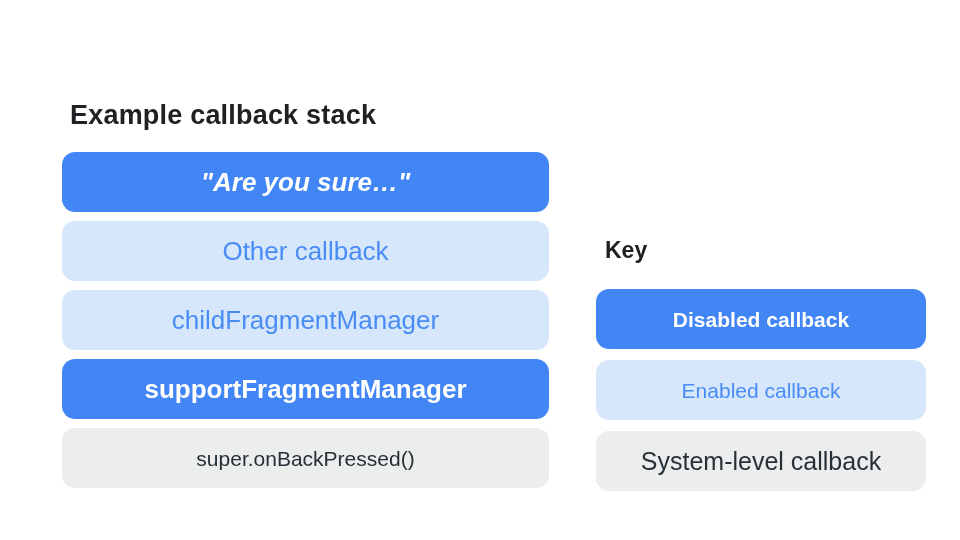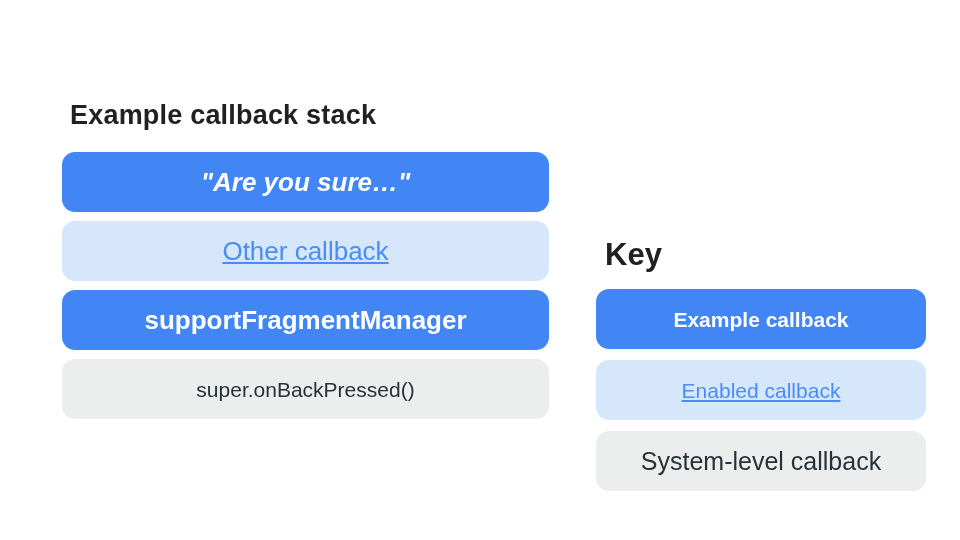--- a/index.html
+++ b/index.html
@@ -46,40 +46,39 @@
   }
   .box.enabled {
     background: var(--enabled_bg, #4285F4);
     color: var(--enabled_text, #ffffff);
     font-weight: 700;
   }
   .box.disabled {
     background: var(--disabled_bg, #D6E7FC);
     color: var(--disabled_text, #4A8CF5);
     font-weight: 400;
-    text-decoration: underline;
   }
   .box.system {
     background: var(--system_bg, #ECEDED);
     color: var(--system_text, #263238);
     font-weight: 400;
     font-size: 21px;
   }
   .quoted {
     font-style: italic;
   }
   .rest {
     white-space: pre;
   }
   .key-title {
     position: absolute;
     left: 605px;
     top: 237px;
     margin: 0;
-    font-size: 31px;
+    font-size: 23px;
     font-weight: 600;
     color: var(--title_text, #202124);
   }
   .key-list {
     position: absolute;
     left: 596px;
     top: 289px;
     width: 330px;
     display: flex;
     flex-direction: column;
@@ -102,37 +101,40 @@
   <div class="stack">
 
     <div class="box enabled">
       <span class="quoted">"Are you sure…"</span>
     </div>
 
     <div class="box disabled">
       <span>Other callback</span>
     </div>
 
+    <div class="box disabled">
+      <span>childFragmentManager</span>
+    </div>
 
     <div class="box enabled">
       <span>supportFragmentManager</span>
     </div>
 
     <div class="box system">
       <span>super.onBackPressed()</span>
     </div>
 
   </div>
 
   <h2 class="key-title">Key</h2>
 
   <div class="key-list">
 
     <div class="box enabled">
-      <span>Example callback</span>
+      <span>Disabled callback</span>
     </div>
 
     <div class="box disabled">
       <span>Enabled callback</span>
     </div>
 
     <div class="box system">
       <span>System-level callback</span>
     </div>
 

